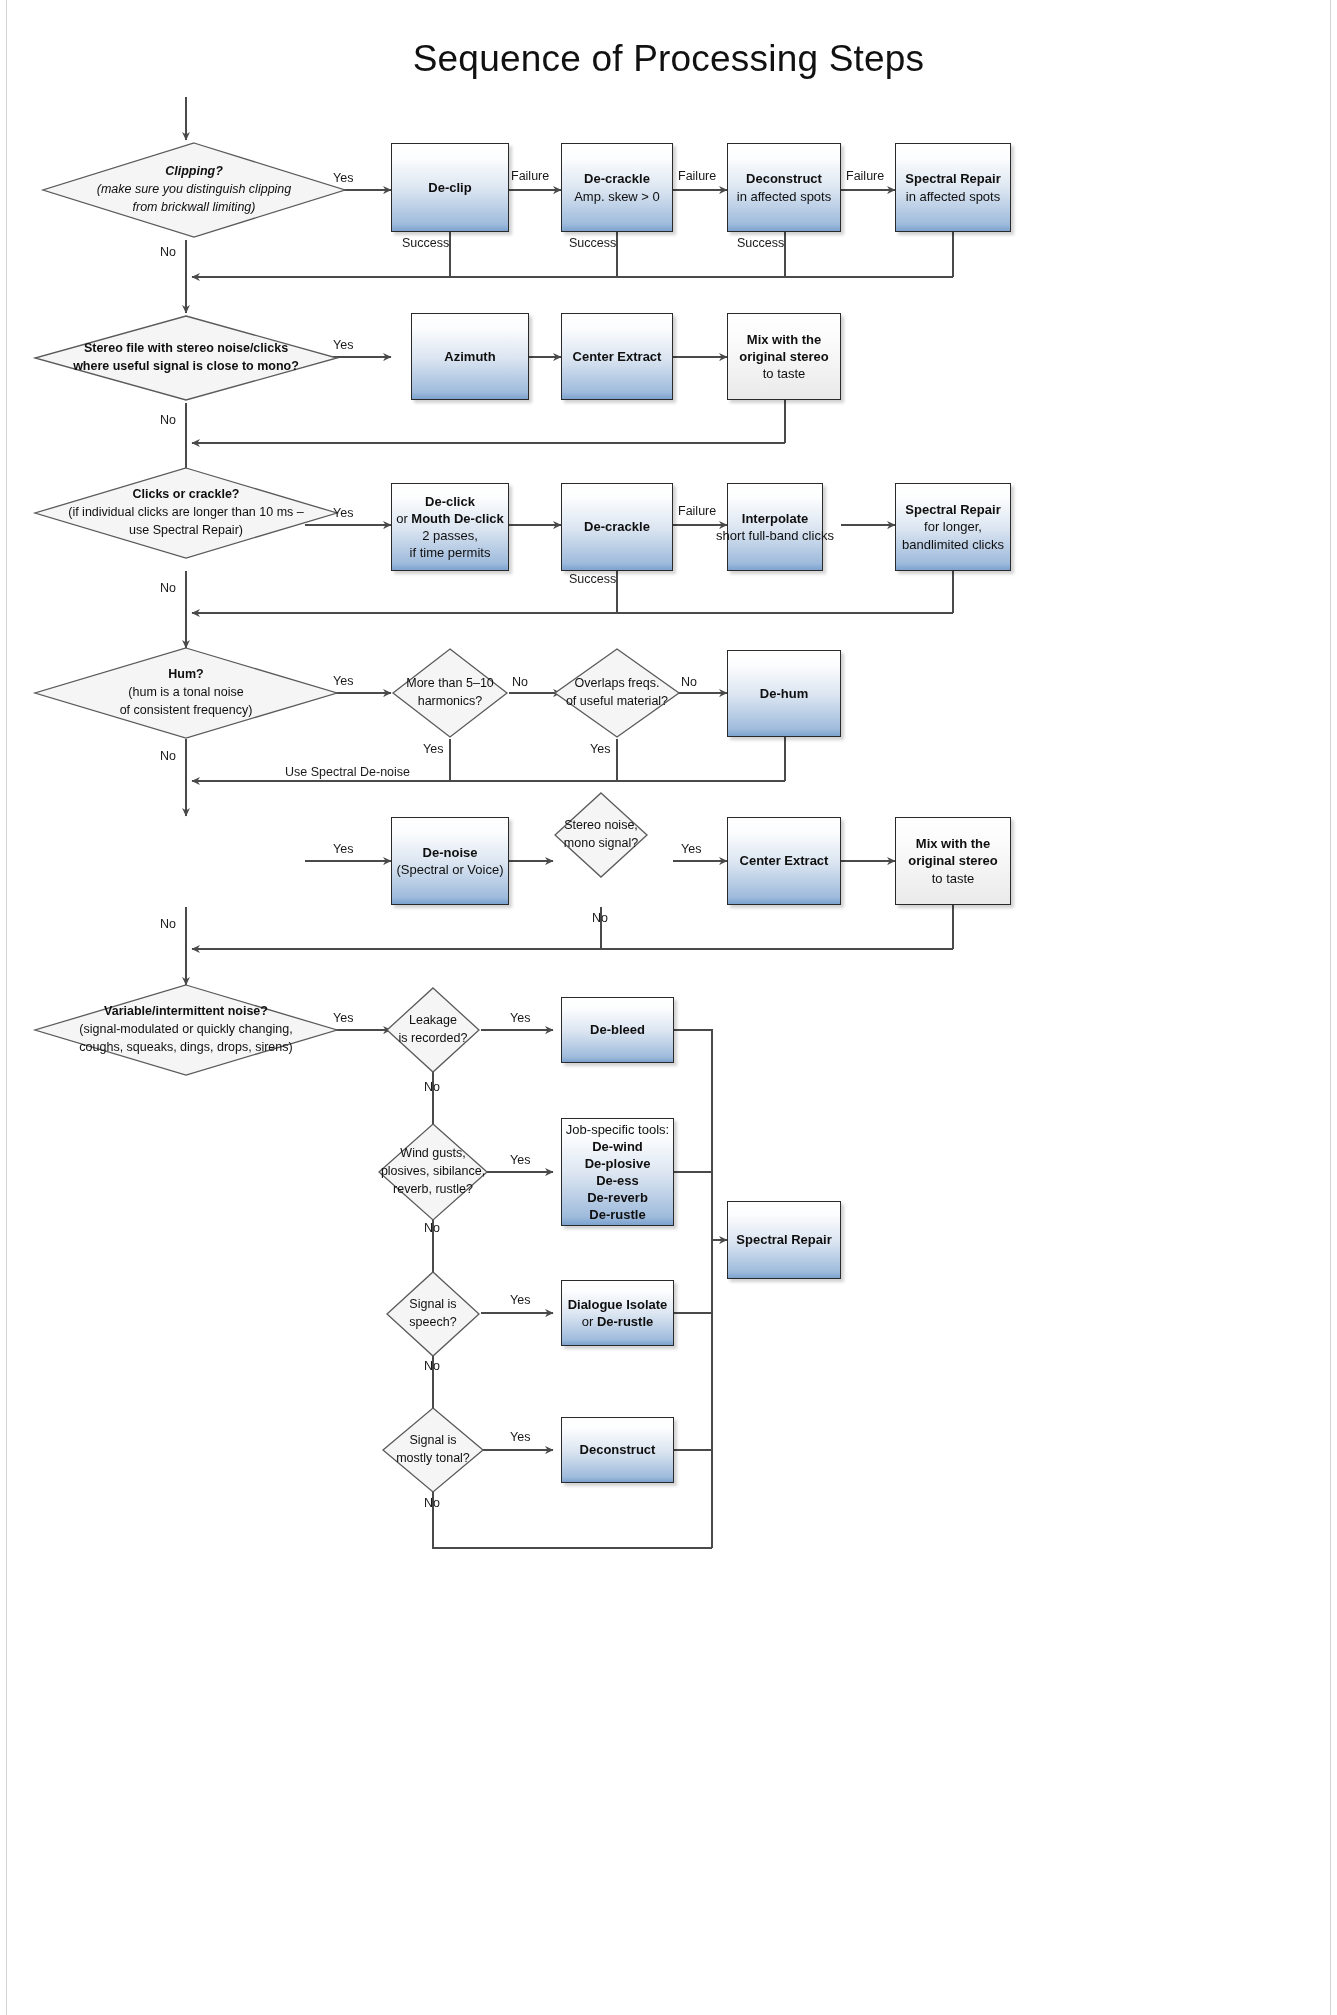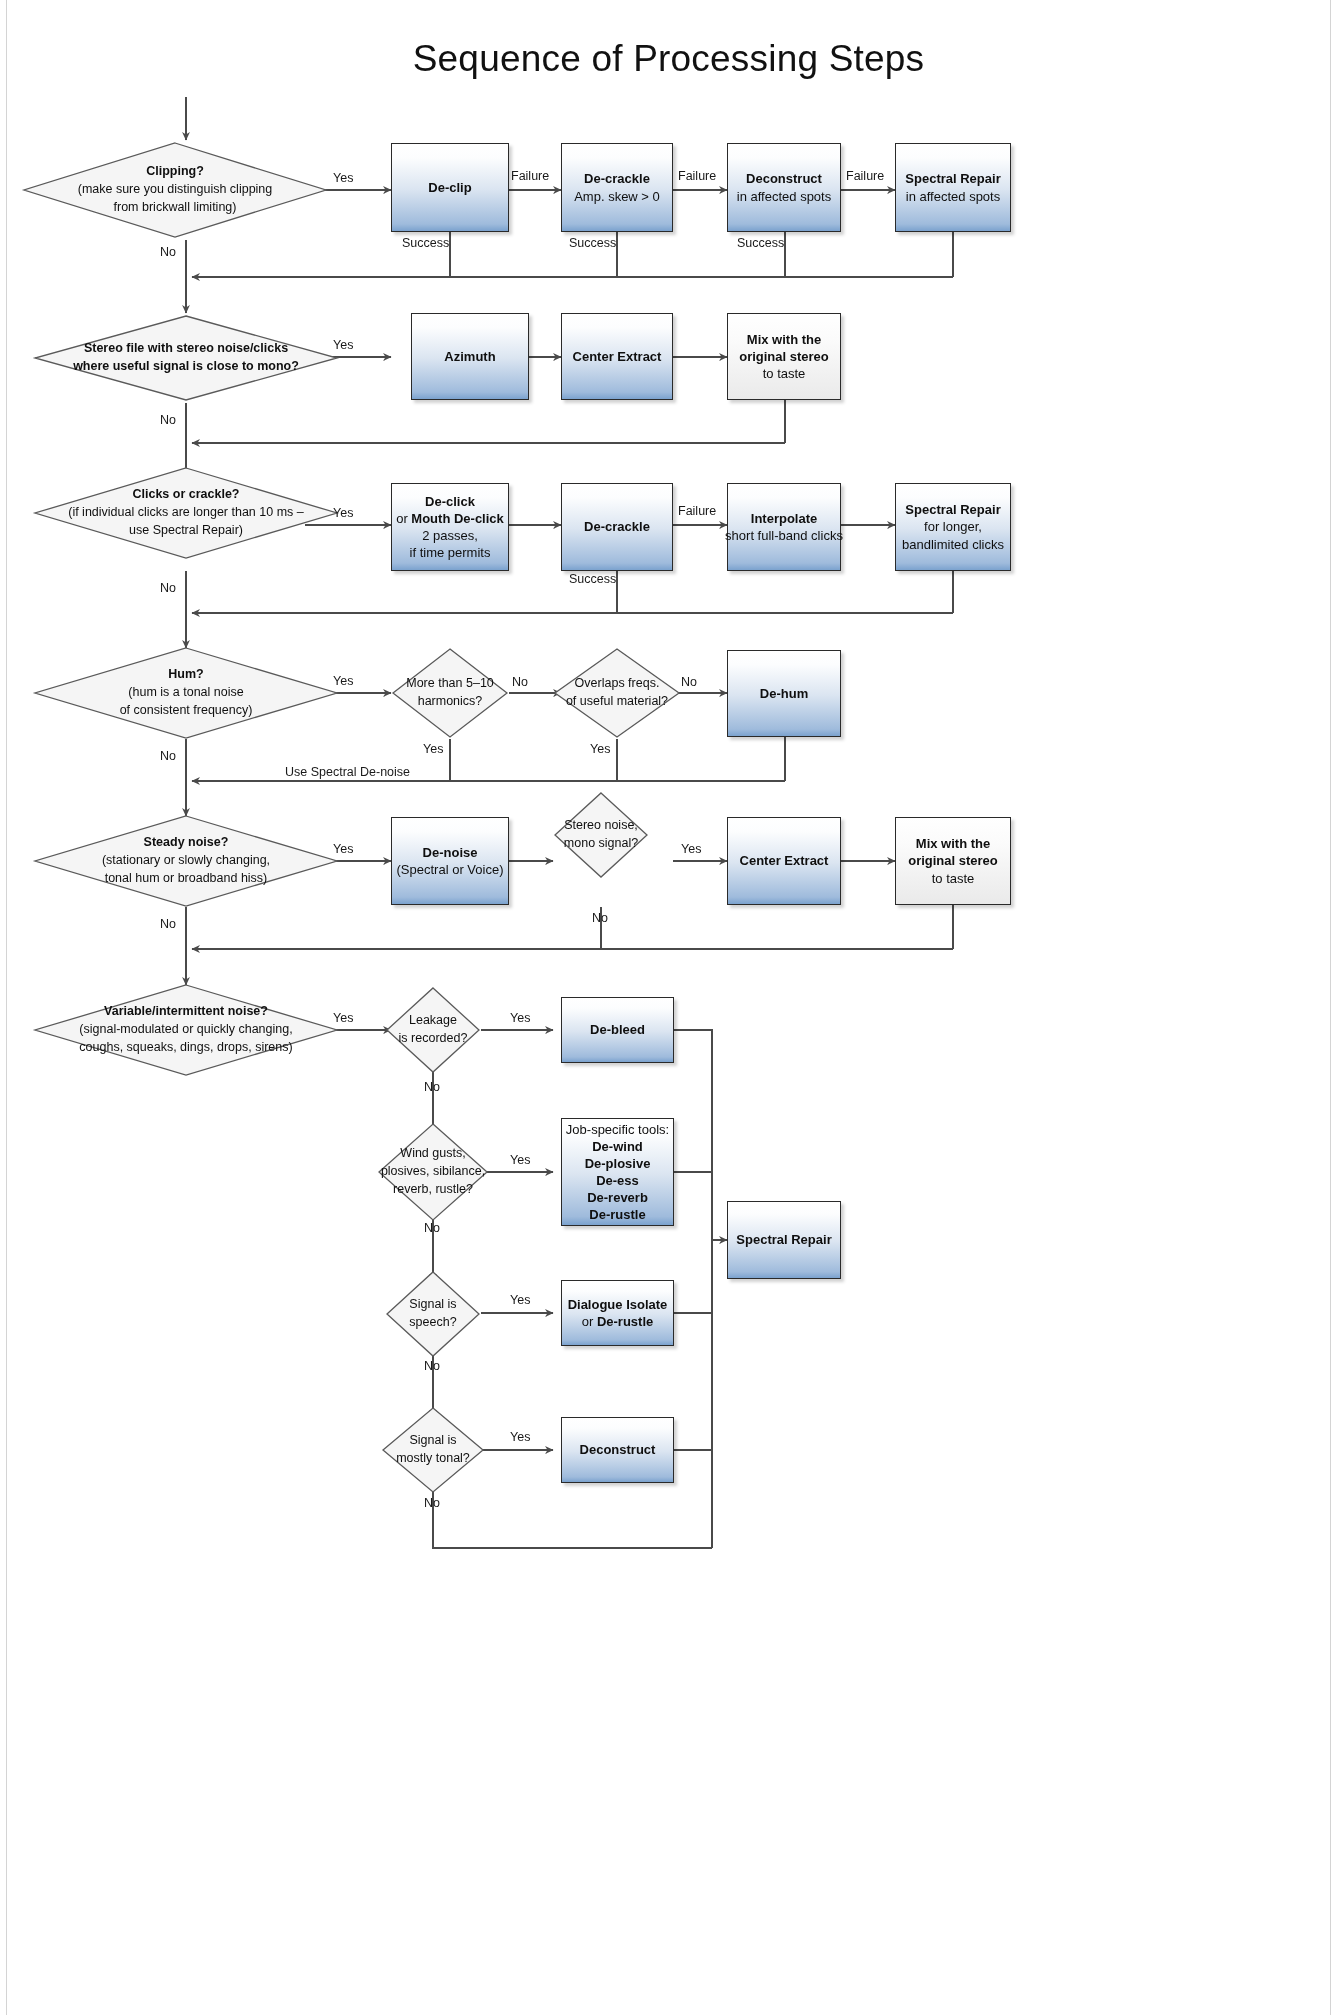--- a/index.html
+++ b/index.html
@@ -188,21 +188,21 @@
 
       <path d="M674,1030 L712,1030 L712,1240"></path>
       <path d="M674,1172 L712,1172"></path>
       <path d="M674,1313 L712,1313"></path>
       <path d="M674,1450 L712,1450"></path>
       <path d="M712,1548 L712,1240"></path>
       <path d="M712,1240 L727,1240" marker-end="url(#ah)"></path>
     </g>
   </svg>
 
-  <div class="node dec" style="left:21px; top:140px; width:308px; height:100px;">
+  <div class="node dec" style="left:40px; top:140px; width:308px; height:100px;font-style:italic;">
     <svg class="dec-shape" viewBox="0 0 308 100" preserveAspectRatio="none">
       <polygon points="154,3 305,50 154,97 3,50" fill="url(#g1)" stroke="#5a5a5a" stroke-width="1.3" style="fill:#f5f5f5"></polygon>
     </svg>
     <div class="dec-text">
       <span class="ln b">Clipping?</span>
       <span class="ln n">(make sure you distinguish clipping</span>
       <span class="ln n">from brickwall limiting)</span>
     </div>
   </div>
 
@@ -276,21 +276,21 @@
     <span class="ln b">De-click</span>
     <span class="ln"><span class="n">or </span><span class="b">Mouth De-click</span></span>
     <span class="ln n">2 passes,</span>
     <span class="ln n">if time permits</span>
   </div>
 
   <div class="node proc" style="left:561px; top:483px; width:112px; height:88px;">
     <span class="ln b">De-crackle</span>
   </div>
 
-  <div class="node proc" style="left:727px; top:483px; width:114px; height:88px;">
+  <div class="node proc" style="left:727px; top:483px; width:96px; height:88px;">
     <span class="ln b">Interpolate</span>
     <span class="ln n">short full-band clicks</span>
   </div>
 
   <div class="node proc" style="left:895px; top:483px; width:116px; height:88px;">
     <span class="ln b">Spectral Repair</span>
     <span class="ln n">for longer,</span>
     <span class="ln n">bandlimited clicks</span>
   </div>
 
@@ -335,30 +335,20 @@
   </div>
 
   <div class="elabel" style="left:333px; top:675px;">Yes</div>
   <div class="elabel" style="left:160px; top:750px;">No</div>
   <div class="elabel" style="left:512px; top:676px;">No</div>
   <div class="elabel" style="left:681px; top:676px;">No</div>
   <div class="elabel" style="left:423px; top:743px;">Yes</div>
   <div class="elabel" style="left:590px; top:743px;">Yes</div>
   <div class="elabel" style="left:285px; top:766px;">Use Spectral De-noise</div>
 
-  <div class="node dec" style="left:32px; top:813px; width:308px; height:96px;">
-    <svg class="dec-shape" viewBox="0 0 308 96" preserveAspectRatio="none">
-      <polygon points="154,3 305,48 154,93 3,48" fill="#f5f5f5" stroke="#5a5a5a" stroke-width="1.3"></polygon>
-    </svg>
-    <div class="dec-text">
-      <span class="ln b">Steady noise?</span>
-      <span class="ln n">(stationary or slowly changing,</span>
-      <span class="ln n">tonal hum or broadband hiss)</span>
-    </div>
-  </div>
 
   <div class="node proc" style="left:391px; top:817px; width:118px; height:88px;">
     <span class="ln b">De-noise</span>
     <span class="ln n">(Spectral or Voice)</span>
   </div>
 
   <div class="node dec" style="left:553px; top:791px; width:96px; height:88px;">
     <svg class="dec-shape" viewBox="0 0 96 88" preserveAspectRatio="none">
       <polygon points="48,2 94,44 48,86 2,44" fill="#f5f5f5" stroke="#5a5a5a" stroke-width="1.3"></polygon>
     </svg>

